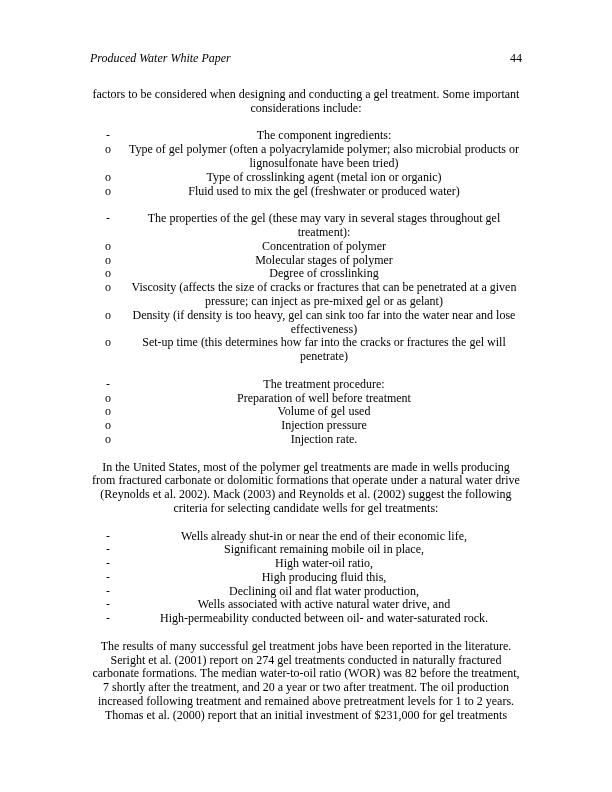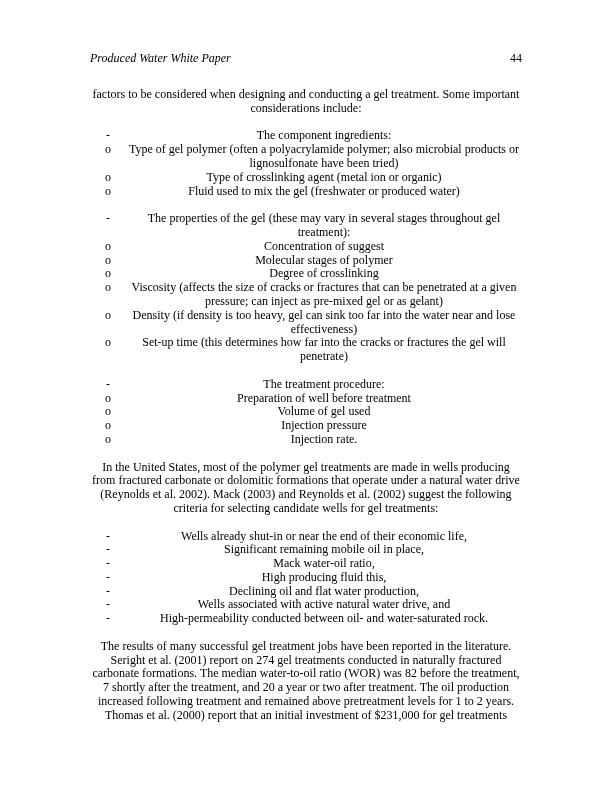--- a/index.html
+++ b/index.html
@@ -53,21 +53,21 @@
             <span class="li-text">Fluid used to mix the gel (freshwater or produced water)</span>
           </div>
         </div>
         <div class="list">
           <div class="li">
             <span class="marker">-</span>
             <span class="li-text">The properties of the gel (these may vary in several stages throughout gel treatment):</span>
           </div>
           <div class="li">
             <span class="marker">o</span>
-            <span class="li-text">Concentration of suggest</span>
+            <span class="li-text">Concentration of polymer</span>
           </div>
           <div class="li">
             <span class="marker">o</span>
             <span class="li-text">Molecular stages of polymer</span>
           </div>
           <div class="li">
             <span class="marker">o</span>
             <span class="li-text">Degree of crosslinking</span>
           </div>
           <div class="li">
@@ -113,21 +113,21 @@
         <div class="li">
           <span class="marker">-</span>
           <span class="li-text">Wells already shut-in or near the end of their economic life,</span>
         </div>
         <div class="li">
           <span class="marker">-</span>
           <span class="li-text">Significant remaining mobile oil in place,</span>
         </div>
         <div class="li">
           <span class="marker">-</span>
-          <span class="li-text">Mack water-oil ratio,</span>
+          <span class="li-text">High water-oil ratio,</span>
         </div>
         <div class="li">
           <span class="marker">-</span>
           <span class="li-text">High producing fluid this,</span>
         </div>
         <div class="li">
           <span class="marker">-</span>
           <span class="li-text">Declining oil and flat water production,</span>
         </div>
         <div class="li">

